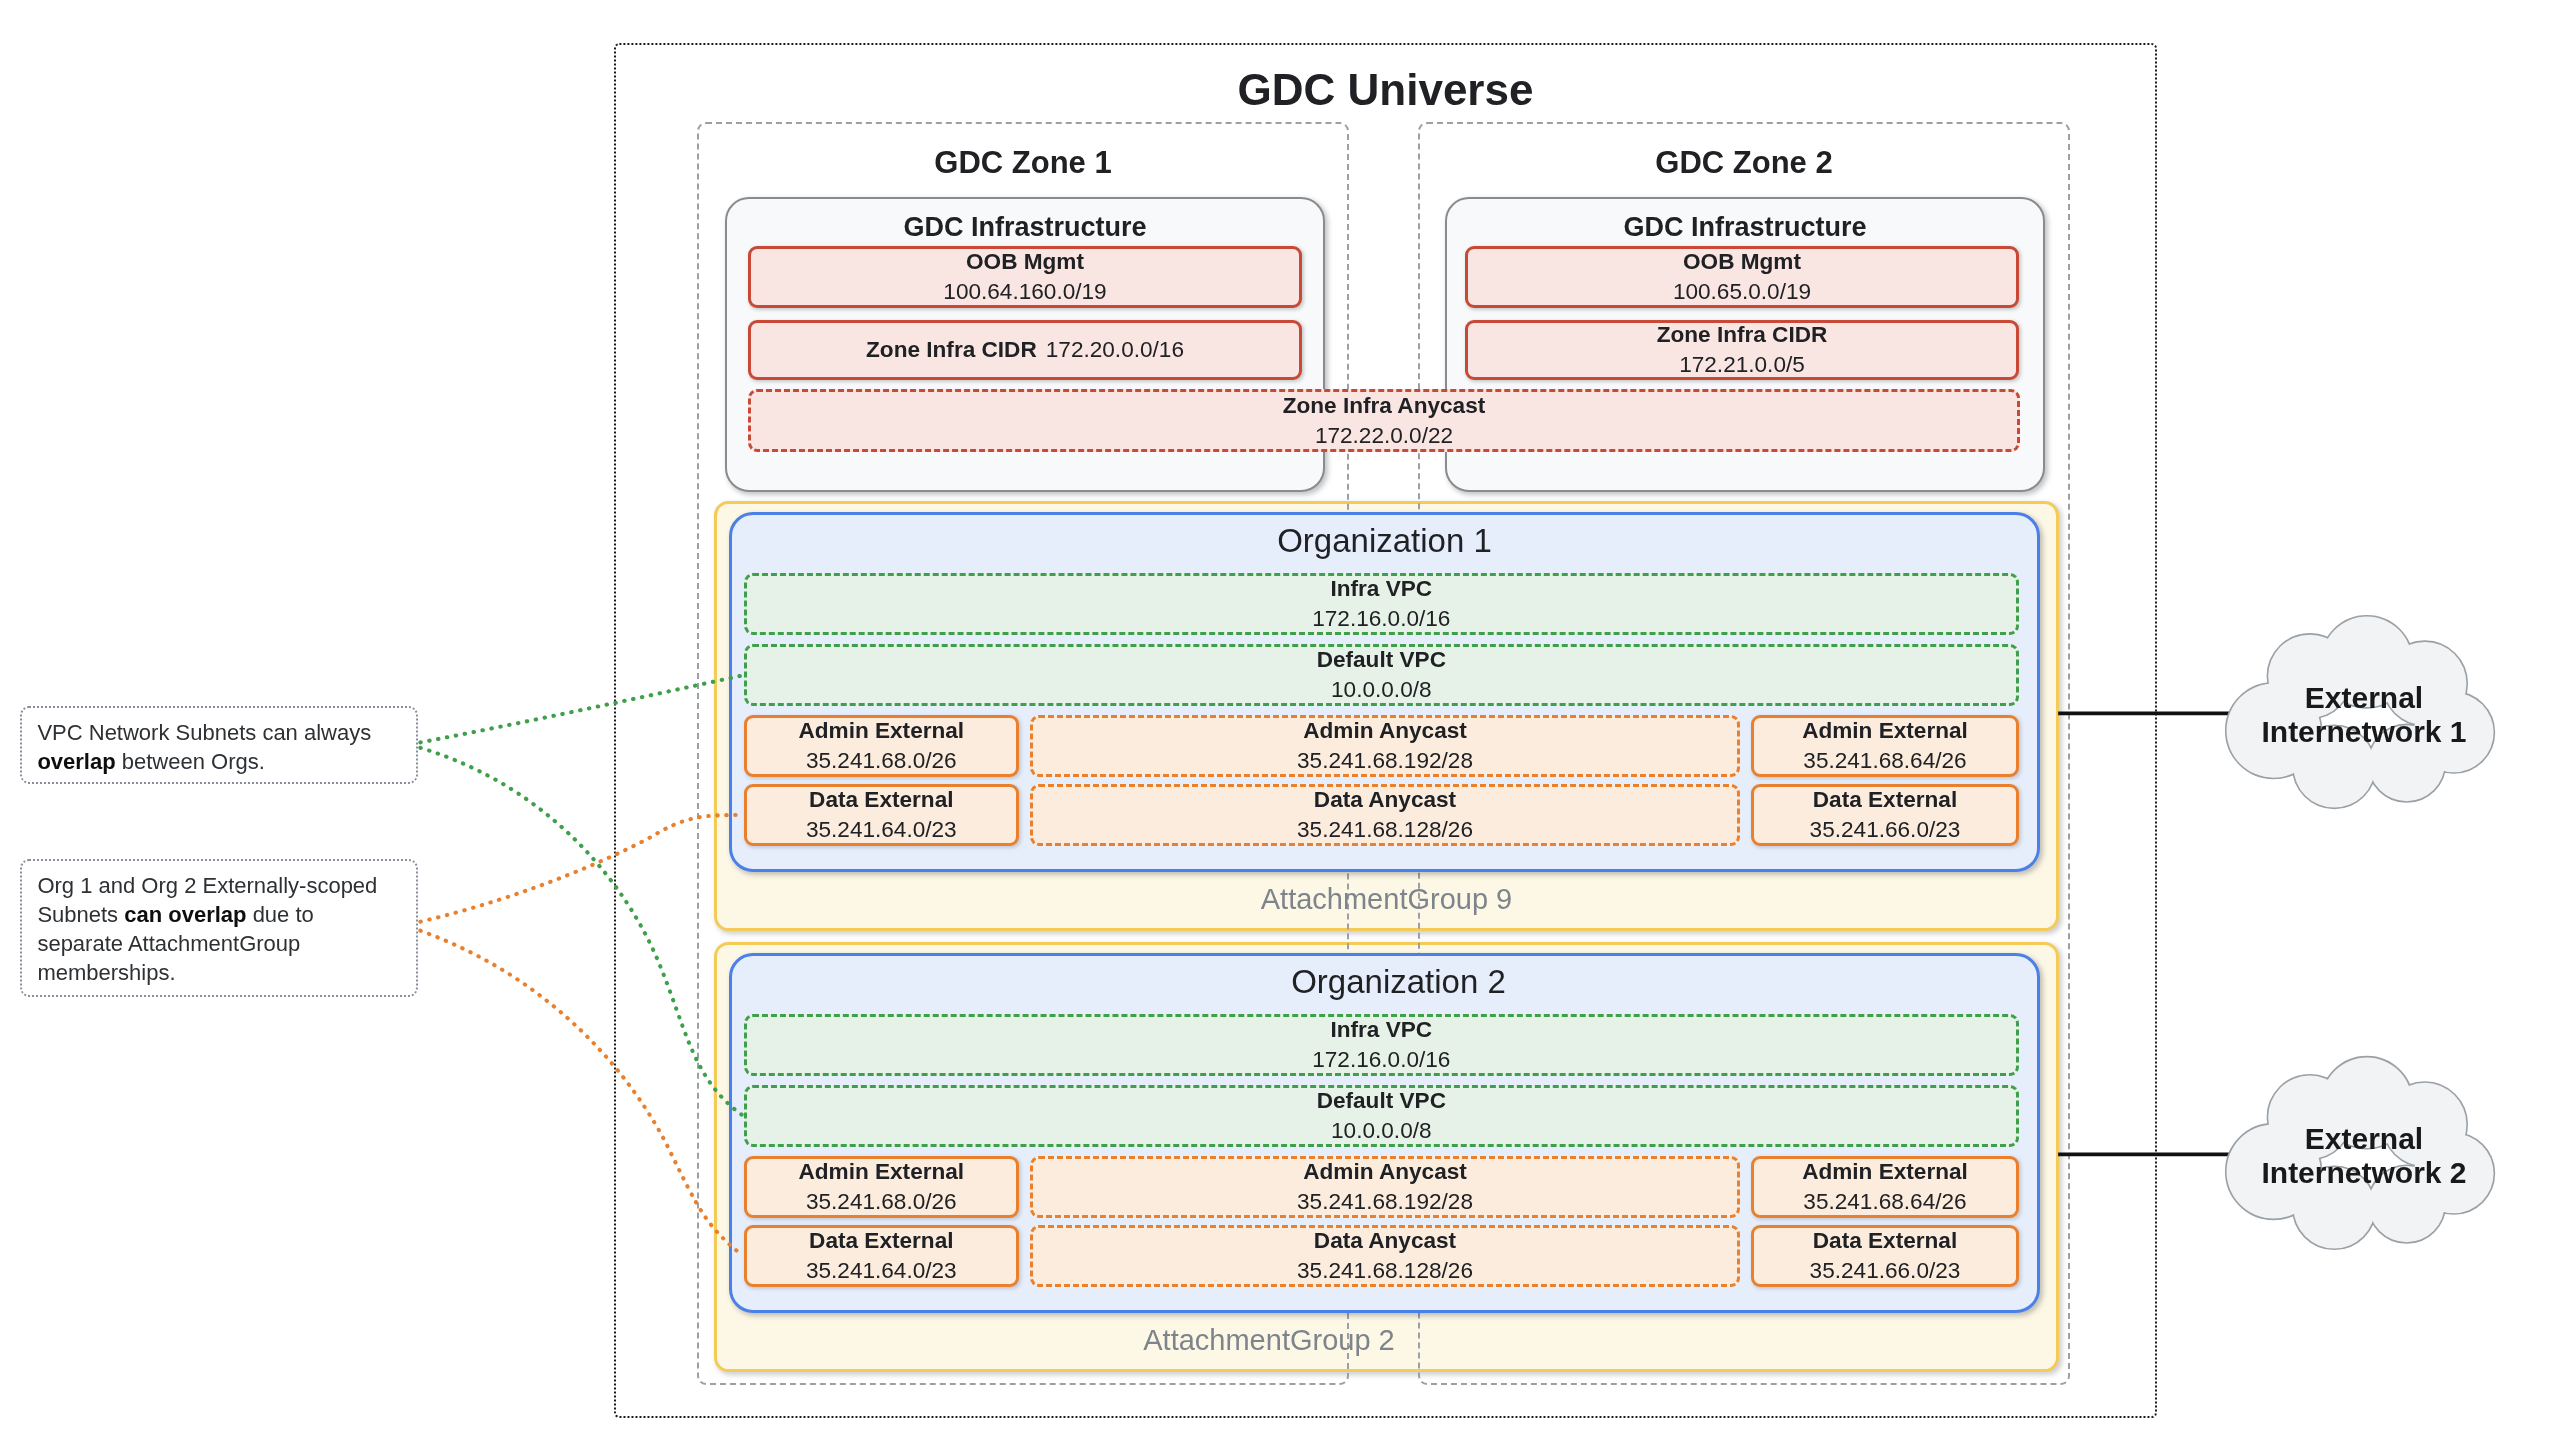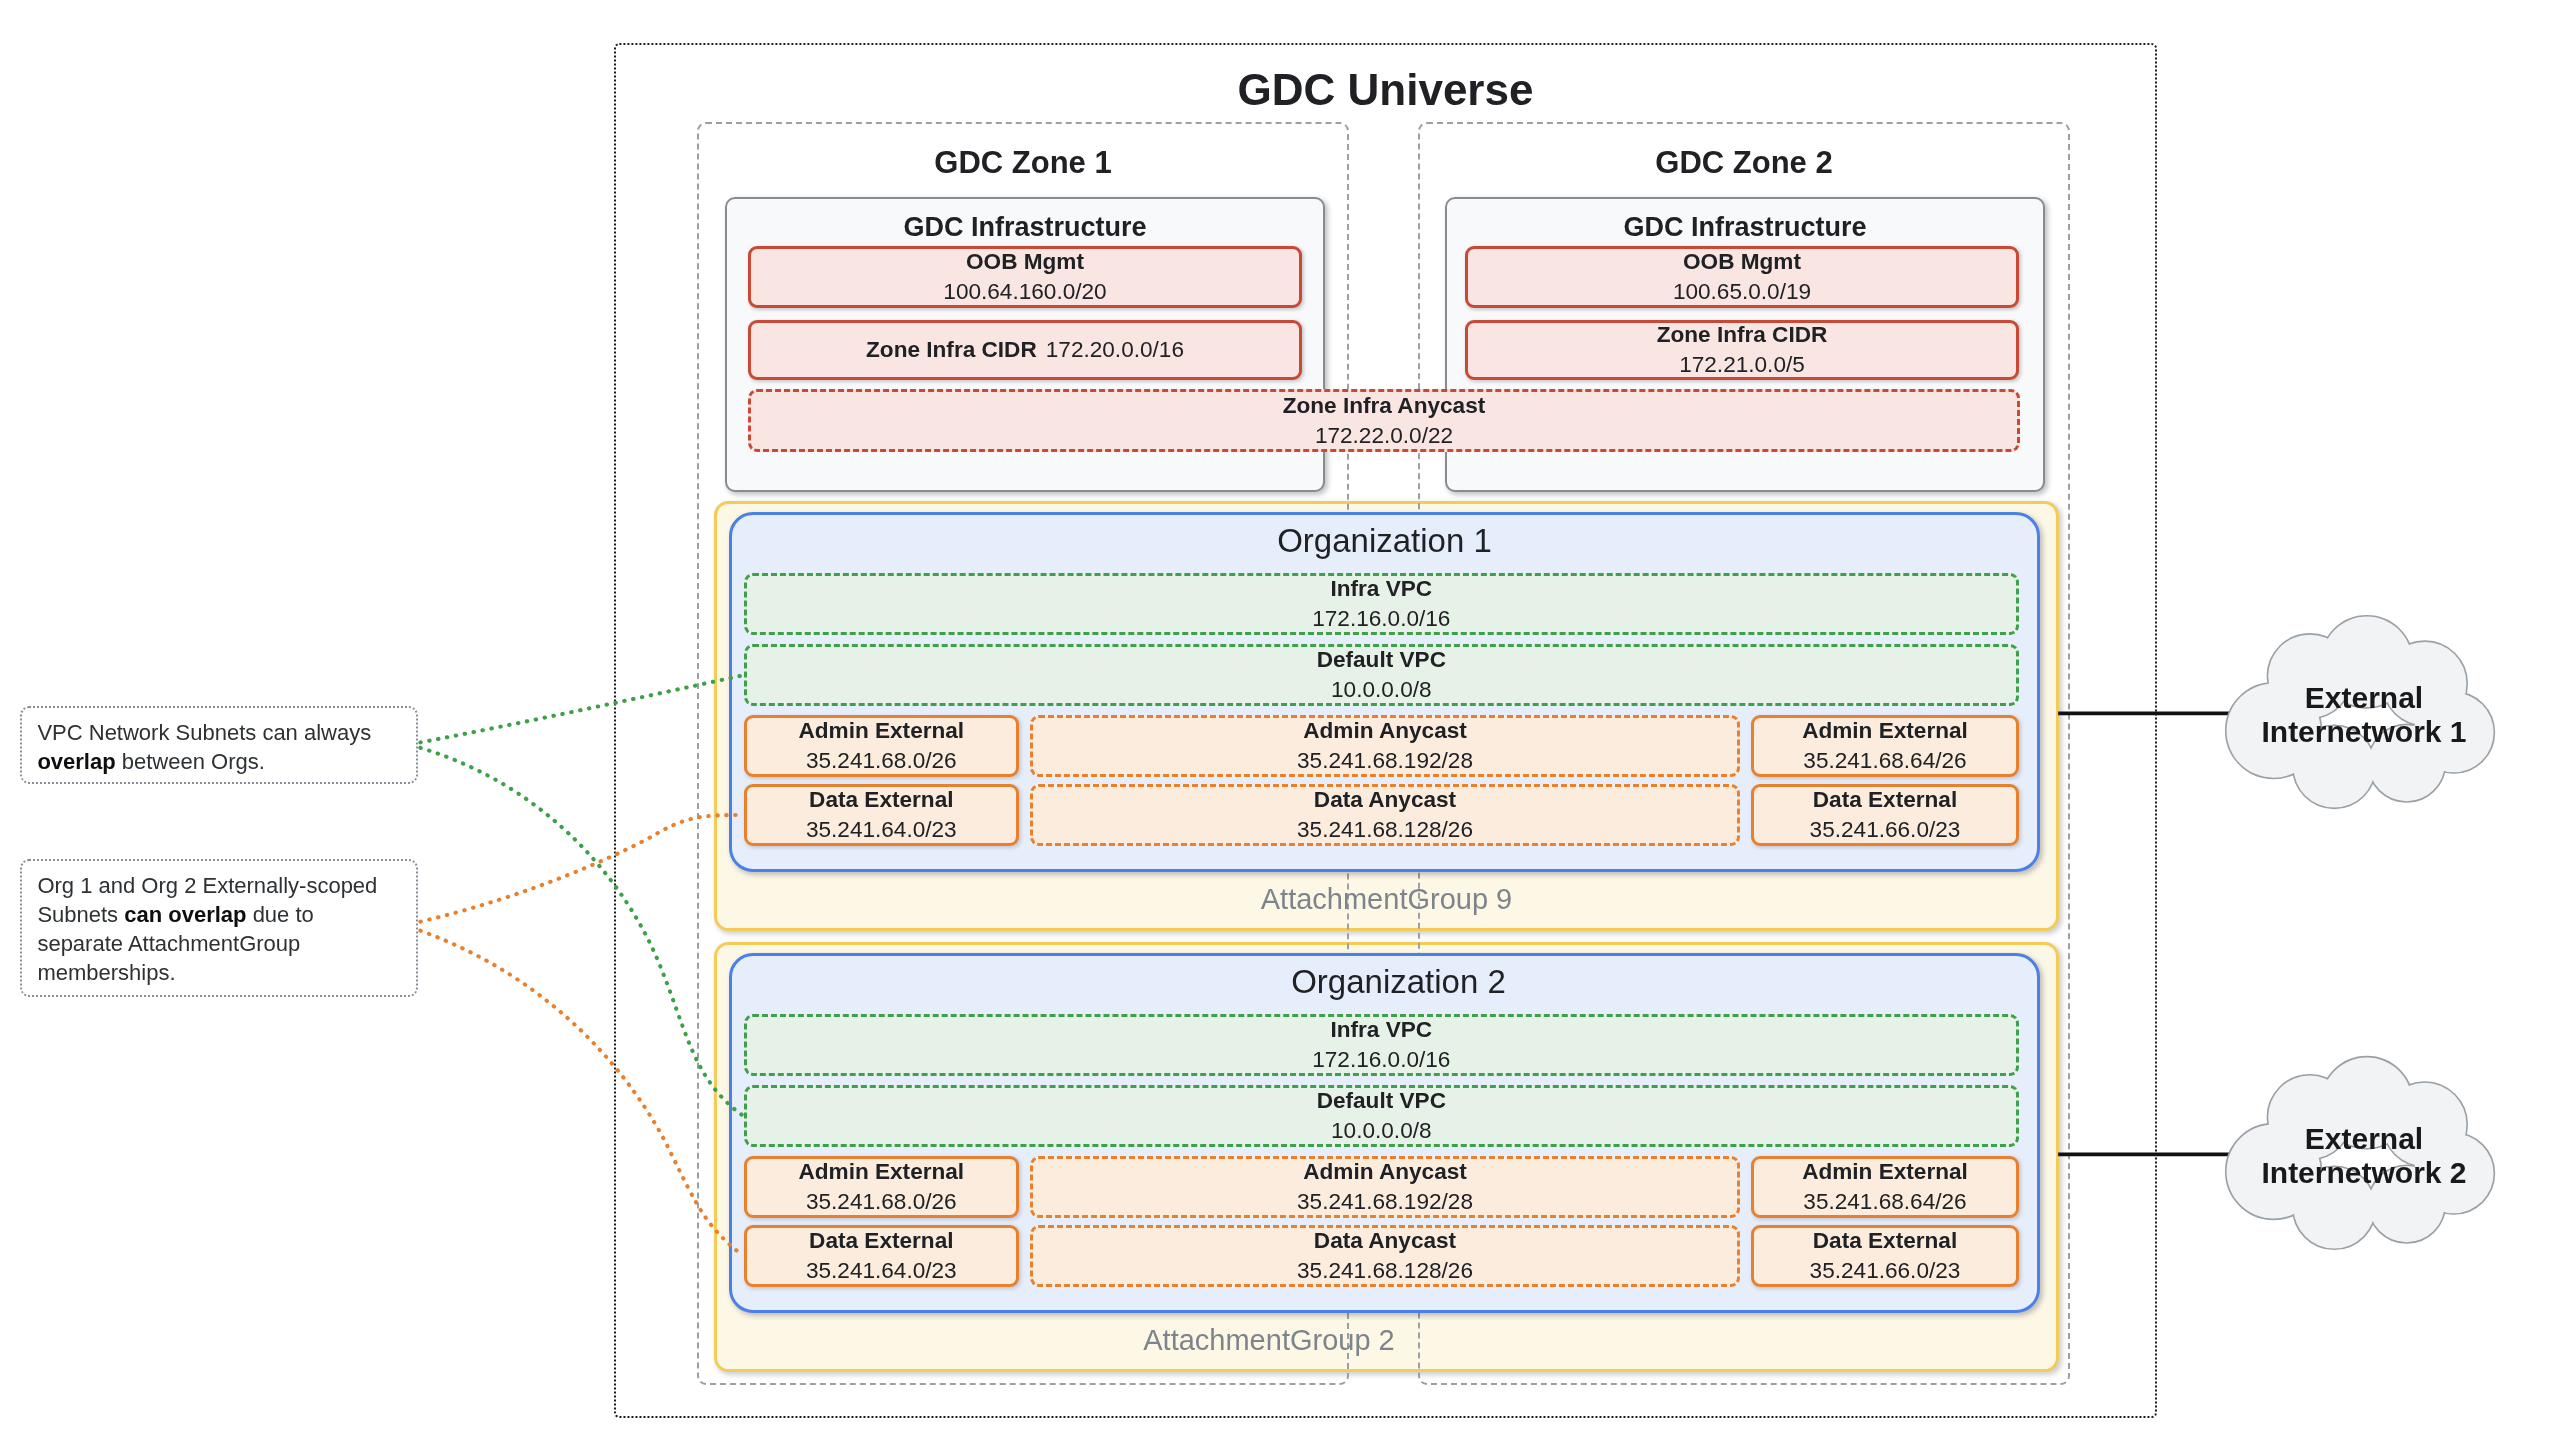--- a/index.html
+++ b/index.html
@@ -15,21 +15,21 @@
   
   .universe-box{border:2.7px dotted #1b1b1b;border-radius:5.4px;}
   .universe-title{font-size:44px;font-weight:bold;text-align:center;}
 
   
   .zone-box{border:2.7px dashed var(--zone_border);border-radius:9px;background:transparent;}
   .zone-title{font-size:31px;font-weight:bold;text-align:center;}
 
   
   .infra-box{background:var(--infra_fill);border:2.7px solid var(--infra_border);
-             border-radius:10px;box-shadow:2.7px 2.7px 5.4px rgba(60,64,67,.30);}
+             border-radius:24px;box-shadow:2.7px 2.7px 5.4px rgba(60,64,67,.30);}
   .infra-title{font-size:27px;font-weight:bold;text-align:center;}
 
   .pill{display:flex;flex-direction:column;align-items:center;justify-content:center;
         border-radius:9px;line-height:30px;font-size:22.6px;text-align:center;}
   .pill .lbl{font-weight:bold;}
   .pill-row{flex-direction:row;gap:9px;}
 
   .red-solid{background:var(--red_fill);border:3.2px solid var(--red_border);
              box-shadow:1.8px 1.8px 3.6px rgba(60,64,67,.25);}
   .red-dashed{background:var(--red_fill);border:3.2px dashed var(--red_border);}
@@ -75,21 +75,21 @@
 
   <div class="abs z2 zone-box" style="left:697px;top:122px;width:652px;height:1263px;"></div>
   <div class="abs z2 zone-box" style="left:1418px;top:122px;width:652px;height:1263px;"></div>
   <div class="abs z5 zone-title" style="left:697px;top:145px;width:652px;">GDC Zone 1</div>
   <div class="abs z5 zone-title" style="left:1418px;top:145px;width:652px;">GDC Zone 2</div>
 
   <div class="abs z3 infra-box" style="left:725px;top:197px;width:600px;height:295px;">
     <div class="abs infra-title" style="left:0;top:12.7px;width:100%;">GDC Infrastructure</div>
     <div class="abs pill red-solid" style="left:21px;top:47px;width:554px;height:62px;">
       <span class="lbl">OOB Mgmt</span>
-      <span>100.64.160.0/20</span>
+      <span>100.64.160.0/19</span>
     </div>
     <div class="abs pill pill-row red-solid" style="left:21px;top:121px;width:554px;height:60px;">
       <span class="lbl">Zone Infra CIDR</span>
       <span>172.20.0.0/16</span>
     </div>
   </div>
 
   <div class="abs z3 infra-box" style="left:1445px;top:197px;width:600px;height:295px;">
     <div class="abs infra-title" style="left:0;top:12.7px;width:100%;">GDC Infrastructure</div>
     <div class="abs pill red-solid" style="left:18px;top:47px;width:554px;height:62px;">

